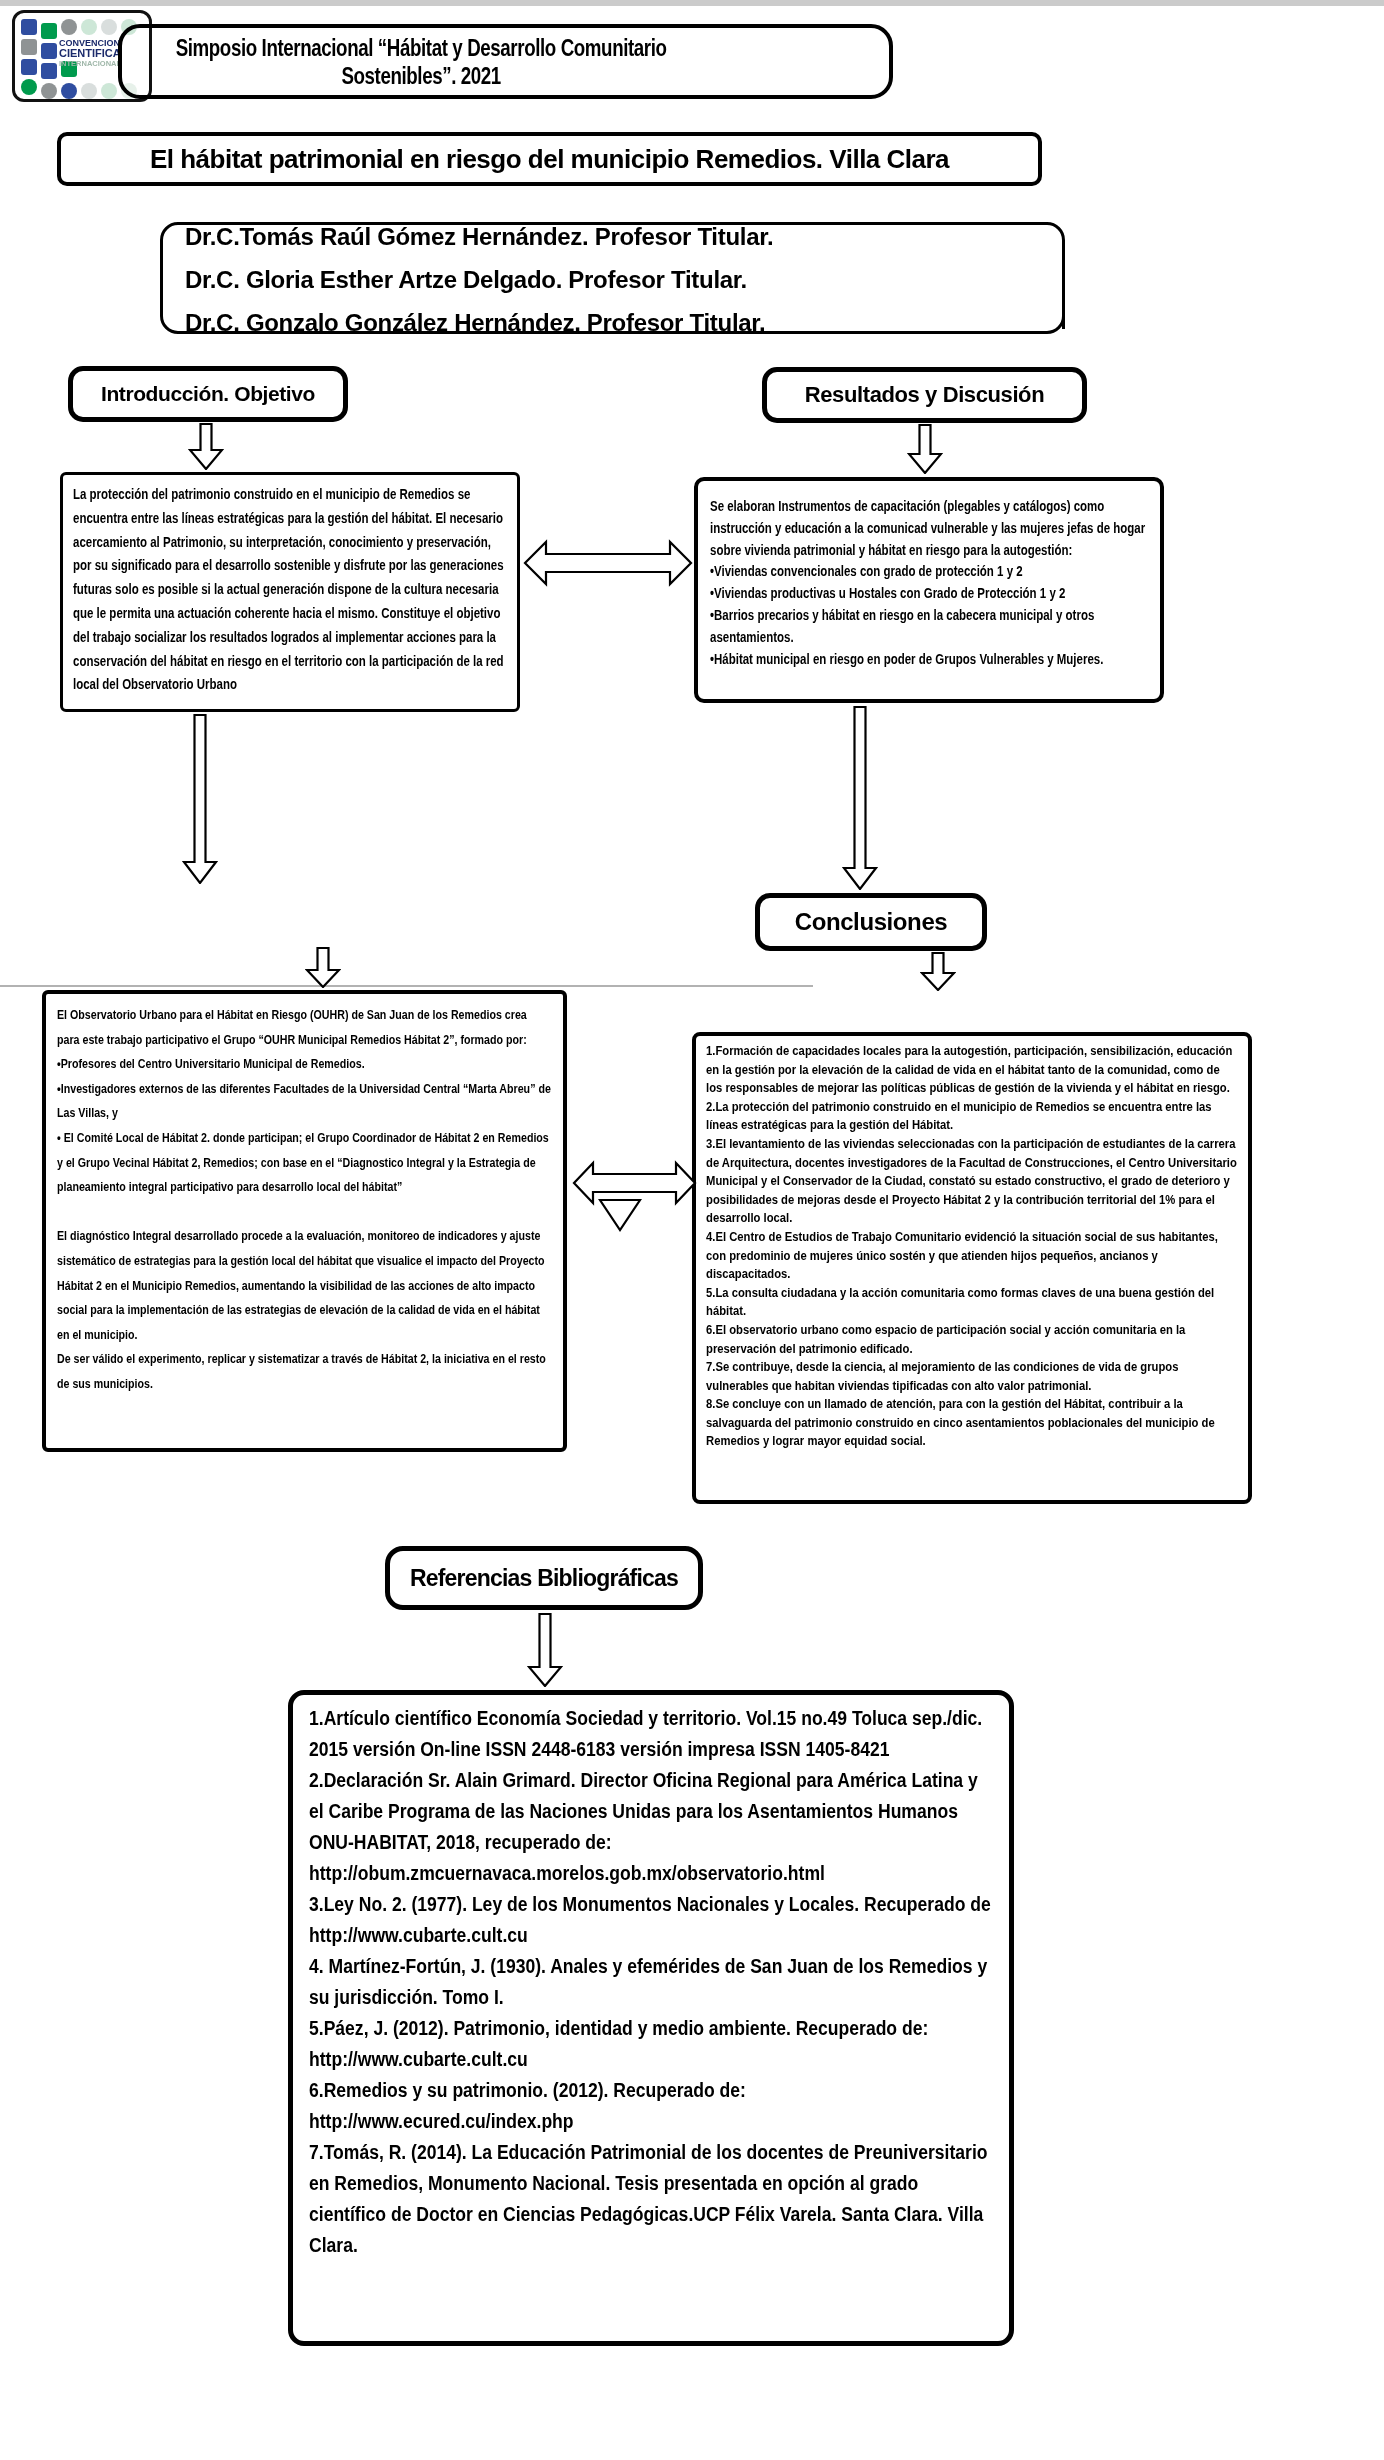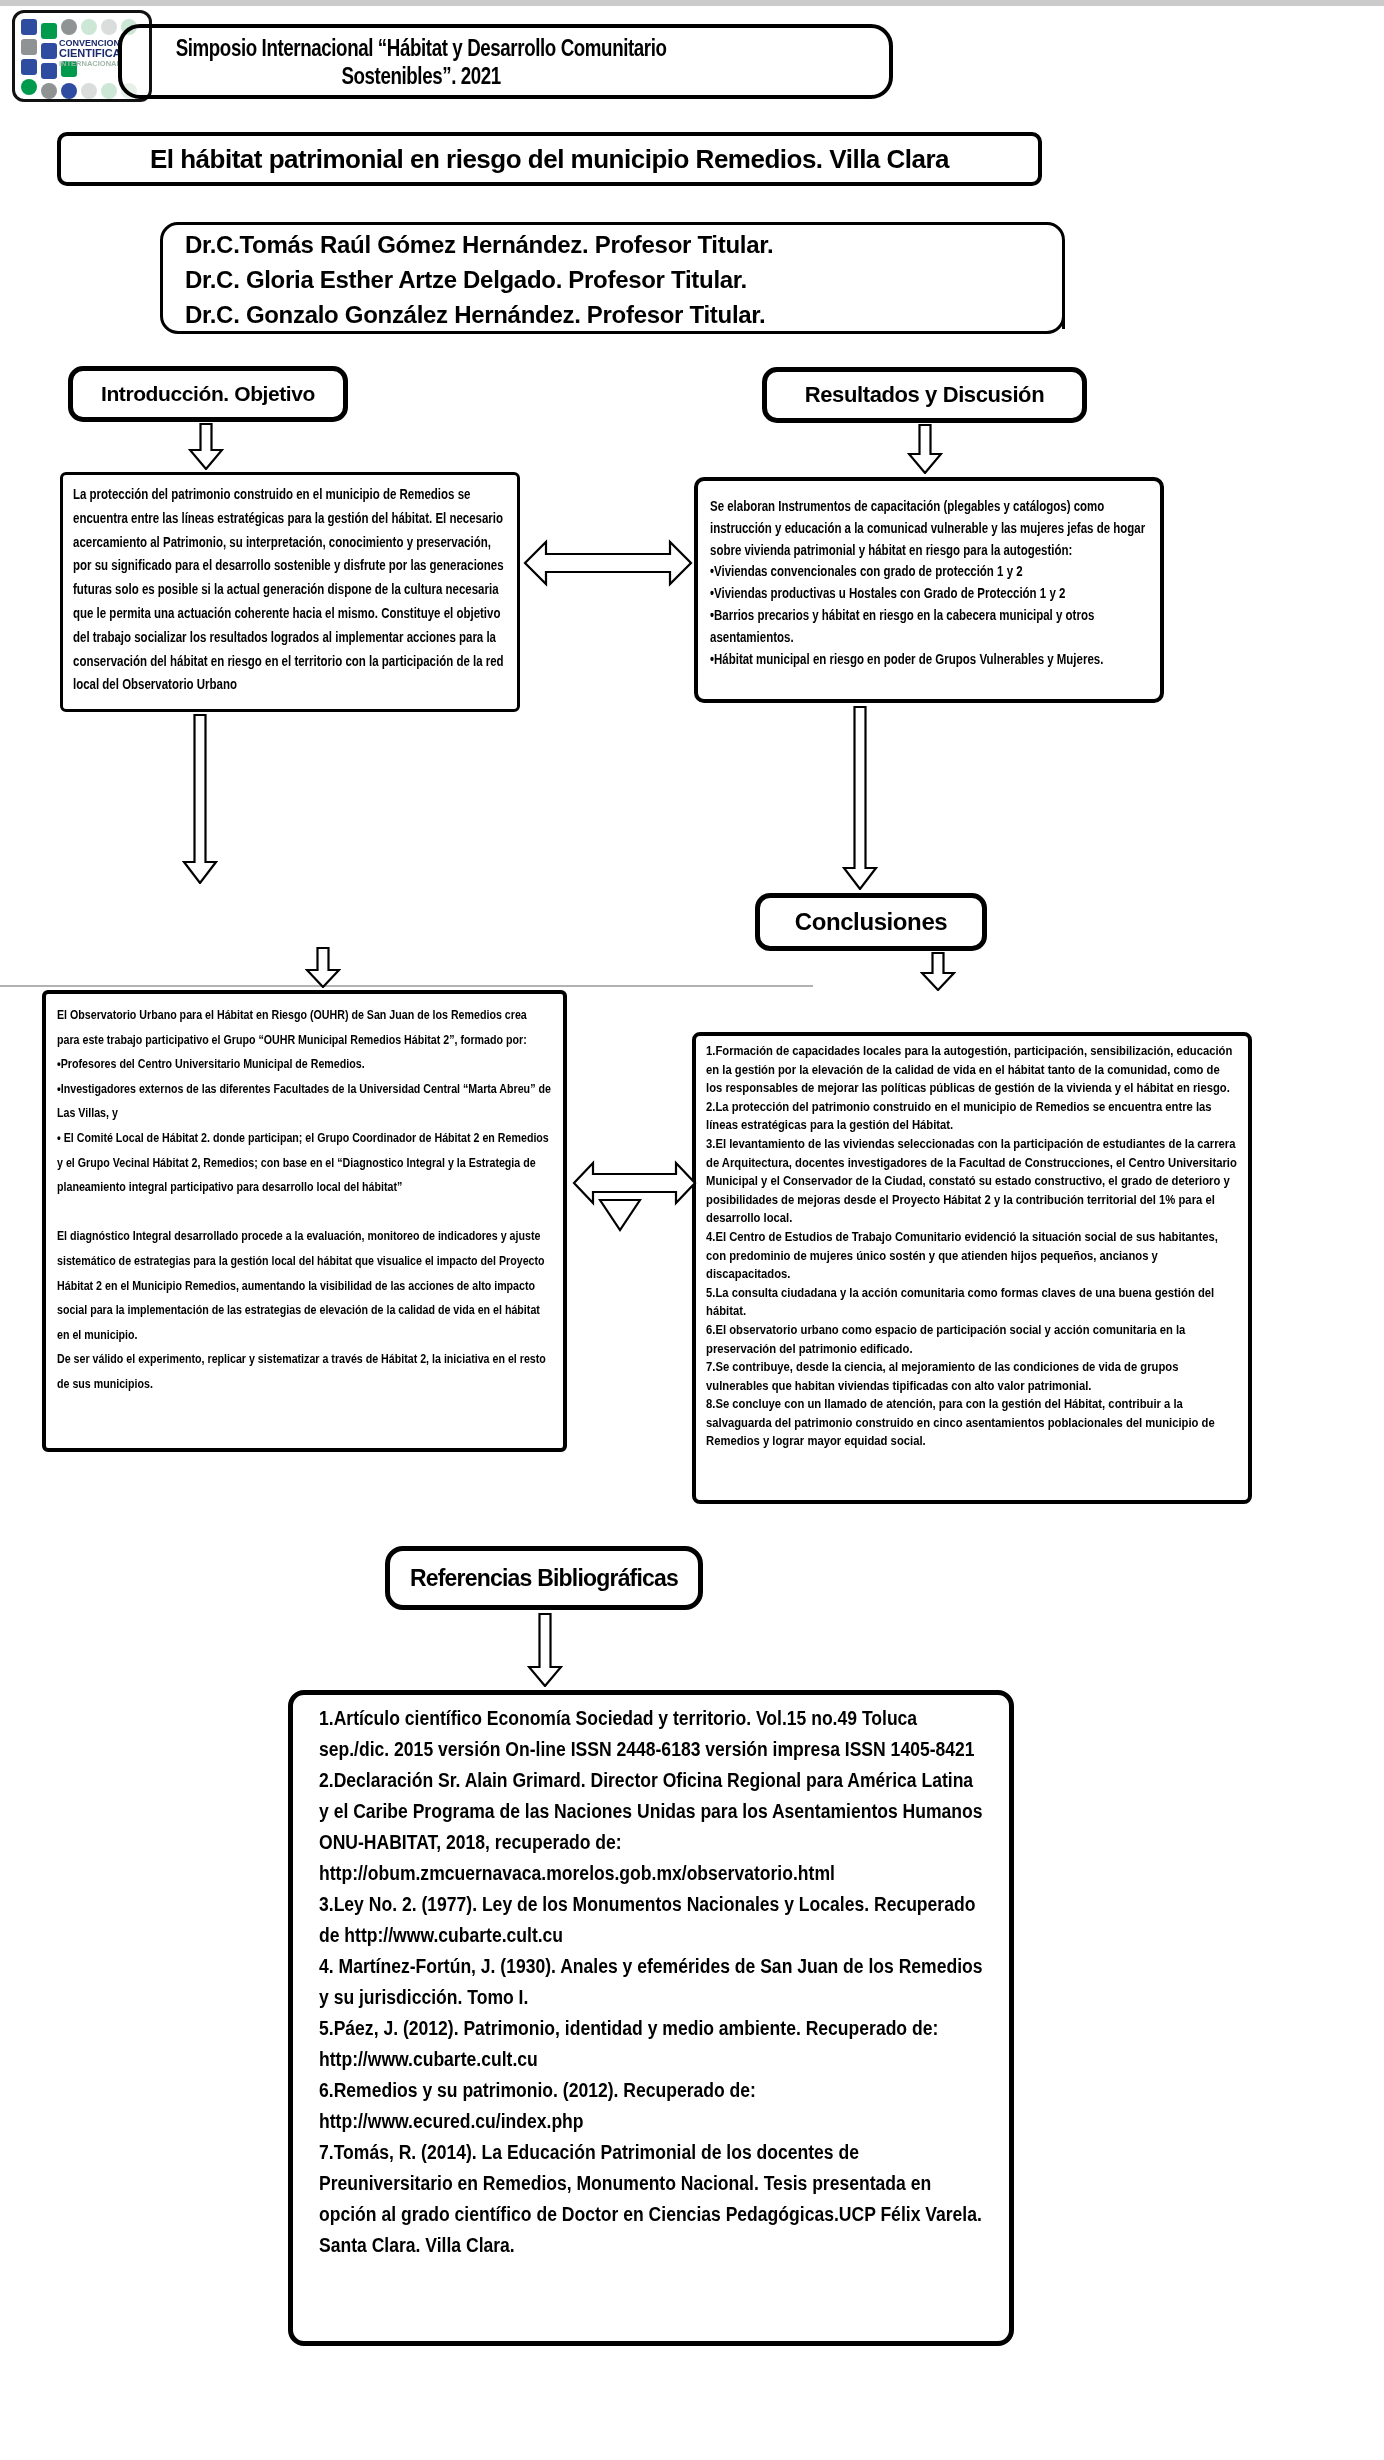--- a/index.html
+++ b/index.html
@@ -24,39 +24,39 @@
   .c-pgreen{background:#e7f1ea;}
   .logotext{position:absolute;left:44px;top:26px;width:92px;line-height:1.05;color:#1b2a6b;}
   .lt1{font-size:9px;letter-spacing:0;}
   .lt2{font-size:11px;}
   .lt3{font-size:7.5px;color:#9fb7a9;}
 
   
   .banner{left:118px;top:24px;width:775px;height:75px;border:4px solid #000;border-radius:22px;display:flex;align-items:center;overflow:hidden;text-align:center;}
   .banner .cx78{font-size:24px;letter-spacing:-0.5px;}
   .ptitle{left:57px;top:132px;width:985px;height:54px;border:4px solid #000;border-radius:10px;display:flex;align-items:center;justify-content:center;font-size:26px;letter-spacing:-0.5px;}
-  .authors{left:160px;top:222px;width:905px;height:112px;border:3px solid #000;border-radius:18px;padding:2px 10px 0 22px;display:flex;flex-direction:column;justify-content:center;}
+  .authors{left:160px;top:222px;width:905px;height:112px;border:3px solid #000;border-radius:18px;padding:2px 10px 0 22px;display:flex;flex-direction:column;justify-content:center;gap:8px;}
   .author-line{font-size:24px;line-height:35px;letter-spacing:-0.3px;}
   .tick{left:1062px;top:303px;width:3px;height:26px;background:#000;}
 
   
   .hdr{border:5px solid #000;border-radius:15px;display:flex;align-items:center;justify-content:center;background:#fff;letter-spacing:-0.4px;}
   .hdr-intro{left:68px;top:366px;width:280px;height:56px;font-size:21px;}
   .hdr-res{left:762px;top:367px;width:325px;height:56px;font-size:22px;}
   .hdr-met{left:115px;top:886px;width:232px;height:60px;font-size:26px;}
   .hdr-conc{left:755px;top:893px;width:232px;height:58px;font-size:24px;}
   .hdr-refs{left:385px;top:1546px;width:318px;height:64px;border-radius:18px;font-size:23px;letter-spacing:-0.8px;}
 
   
   .tbox{border:3px solid #000;border-radius:6px;background:#fff;overflow:hidden;}
   .box-intro{left:60px;top:472px;width:460px;height:240px;padding:8px 10px;font-size:14px;line-height:23.8px;}
   .box-res{left:694px;top:477px;width:470px;height:226px;border-width:4px;border-radius:10px;padding:15px 12px;font-size:14px;line-height:21.8px;}
   .box-met{left:42px;top:990px;width:525px;height:462px;border-width:4px;padding:9px 11px;font-size:13px;line-height:24.6px;}
   .box-conc{left:692px;top:993px;width:560px;height:472px;border-width:4px;border-radius:8px;padding:6px 10px;font-size:12.8px;line-height:18.6px;margin-top:39px;}
-  .box-refs{left:288px;top:1690px;width:726px;height:656px;border-width:5px;border-radius:16px;padding:8px 26px;font-size:19.5px;line-height:31px;}
+  .box-refs{left:288px;top:1690px;width:726px;height:656px;border-width:5px;border-radius:16px;padding:8px 16px;font-size:19.5px;line-height:31px;}
 
   
   .cx{transform-origin:0 0;display:block;}
   .cx78{width:128.2%;transform:scaleX(0.78);}
   .cx82{width:121.95%;transform:scaleX(0.82);}
   .cx88{width:113.64%;transform:scaleX(0.88);}
   .cx90{width:111.11%;transform:scaleX(0.90);}
   .li{min-height:1em;}
   .li:empty::before{content:"\00a0";}
 

